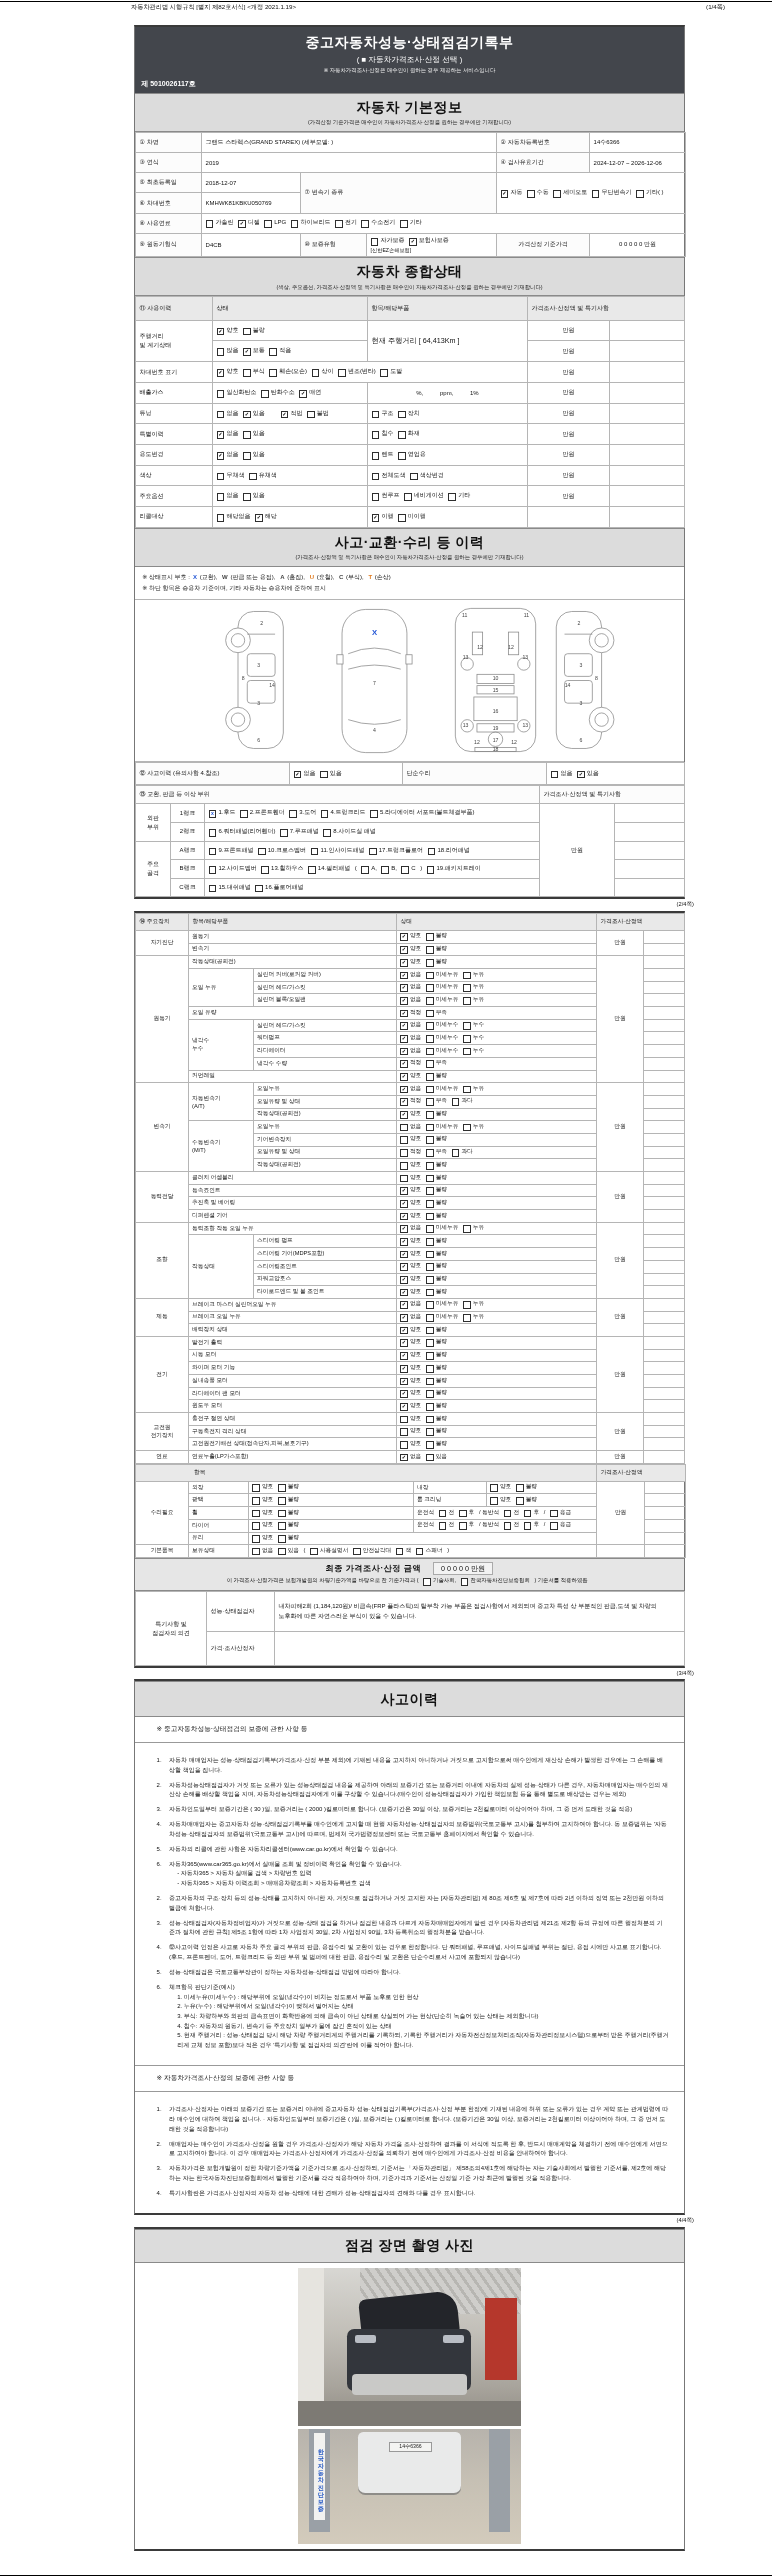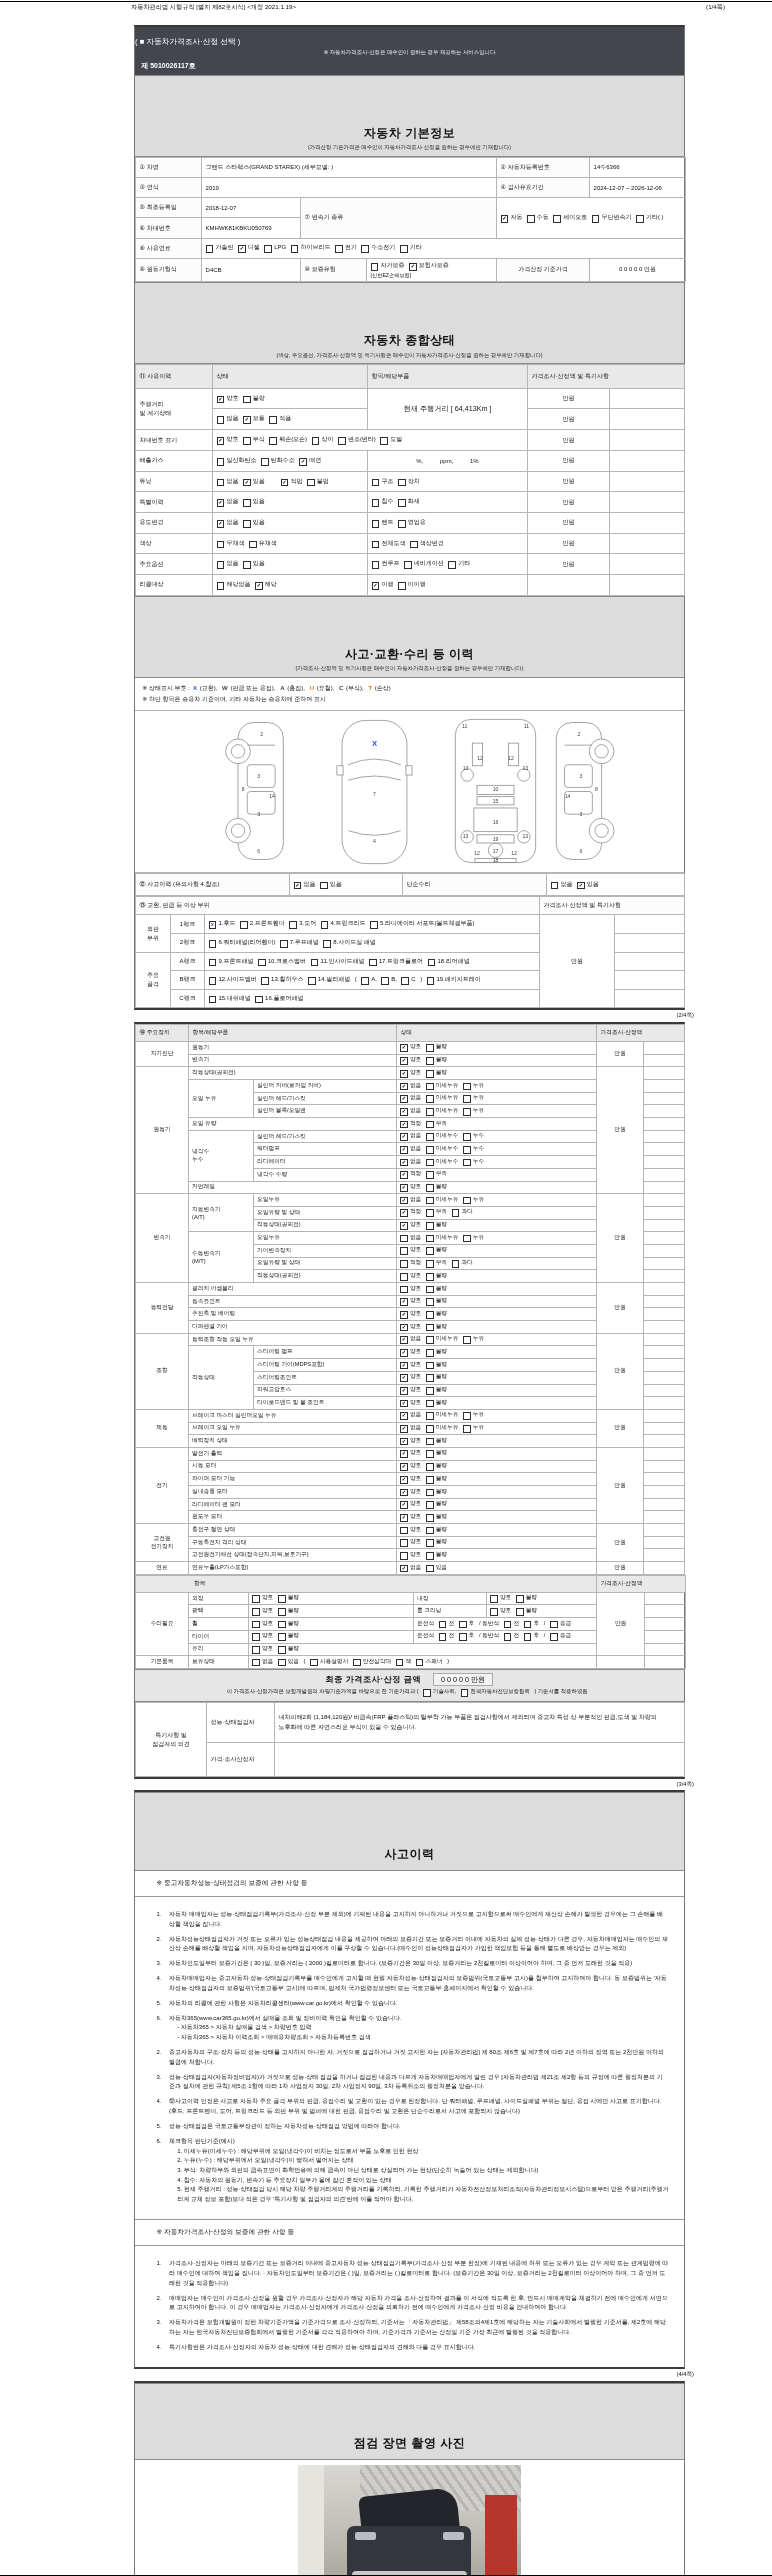--- a/index.html
+++ b/index.html
@@ -5,38 +5,38 @@
   html,body{margin:0;padding:0;}
   body{width:773px;height:2576px;background:#fff;font-family:"Liberation Sans","DejaVu Sans",sans-serif;color:#111;}
   .sheet{position:relative;width:773px;height:2576px;overflow:hidden;background:#fff;}
   .hr-black{position:absolute;left:0;width:100%;height:1px;background:#000;}
   .meta{margin:3.1px 0 0 131px;width:594px;display:flex;justify-content:space-between;font-size:6.2px;color:#111;}
   .marker{width:560px;margin-left:134px;text-align:right;font-size:5.7px;padding:2.1px 0 1.5px;}
   .page{width:549px;margin-left:134px;background:#fff;border-left:0.5px solid #777;border-right:0.5px solid #777;border-top:2.6px solid #3a3a3a;border-bottom:2.6px solid #3a3a3a;}
   .p1{margin-top:13.4px;}
   .darkhead{background:#43464c;color:#fff;padding:6.2px 0 0;}
   .darkhead .t{text-align:center;font-size:14px;font-weight:bold;letter-spacing:0.5px;}
-  .darkhead .s{font-size:7.7px;margin-top:3.6px;}
+  .darkhead .s{text-align:center;font-size:7.7px;margin-top:3.6px;}
   .darkhead .n{text-align:center;font-size:5.4px;margin-top:2.1px;color:#eee;}
   .darkhead .d{font-size:7px;font-weight:bold;padding:4.6px 0 3.6px 6.2px;}
   .ghead{background:#dcdcdc;border-top:0.5px solid #8a8a8a;border-bottom:0.5px solid #8a8a8a;padding:5.2px 0 4.6px;}
-  .ghead .gt{text-align:center;font-size:12px;font-weight:bold;letter-spacing:0.5px;margin-top:44px;}
+  .ghead .gt{text-align:center;font-size:14px;font-weight:bold;letter-spacing:0.5px;}
   .ghead .gs{text-align:center;font-size:5.4px;margin-top:2.6px;color:#222;}
   table{border-collapse:collapse;width:549px;table-layout:fixed;}
   td{border:0.5px solid #b5b5b5;font-size:6px;padding:2.1px 3.6px;vertical-align:middle;word-break:keep-all;overflow:hidden;}
   tr.th td{background:#e9e9e9;padding:3.6px;}
   td.lab{background:#fcfcfc;}
   td.cen{text-align:center;}
   .price{text-align:center;}
   .ck{display:inline-block;margin:0.5px 4.6px 0.5px 0;white-space:nowrap;}
   .cb{display:inline-block;width:5.7px;height:5.7px;border:1px solid #2e2e2e;font-family:"Liberation Sans",sans-serif;font-weight:bold;font-size:5.2px;line-height:5.2px;text-align:center;vertical-align:-1px;margin-right:2.1px;color:#000;background:#fff;}
   .cb.bx{color:#2457d6;}
   .prelines{white-space:pre-line;}
   .pre{white-space:pre;}
-  .odom{font-size:7.2px;text-align:center;margin-top:20px;}
+  .odom{font-size:7.2px;text-align:left;margin-top:20px;}
   .gap{display:inline-block;width:11.3px;}
   .bt td{height:15px;}
   .ct td{height:15.5px;}
   .accnotes{padding:5.2px 7.2px;border-bottom:0.5px solid #b5b5b5;font-size:6px;line-height:1.8;}
   .code-letter{font-weight:bold;margin:0 1px 0 3.1px;}
   .diagram{padding:3.1px 0;border-bottom:0.5px solid #b5b5b5;}
   .diagram svg{display:block;}
   .at td{height:16.5px;}
   .rt td{height:13.4px;}
   .dt td,.et td{padding:1px 3.1px;font-size:5.7px;height:8.8px;}
@@ -80,20 +80,21 @@
 <div class="sheet">
   <div class="hr-black" style="top:1px;"></div>
 
   <div class="meta">
     <span>자동차관리법 시행규칙 [별지 제82호서식] &lt;개정 2021.1.19&gt;</span>
     <span>(1/4쪽)</span>
   </div>
 
   <div class="page p1">
     <div class="darkhead">
+      <div class="t">중고자동차성능·상태점검기록부</div>
       <div class="s">( ■ 자동차가격조사·산정 선택 )</div>
       <div class="n">※ 자동차가격조사·산정은 매수인이 원하는 경우 제공하는 서비스입니다</div>
       <div class="d">제 5010026117호</div>
     </div>
 
     <div class="ghead">
       <div class="gt">자동차 기본정보</div>
       <div class="gs">(가격산정 기준가격은 매수인이 자동차가격조사·산정을 원하는 경우에만 기재합니다)</div>
     </div>
     <table class="bt">

